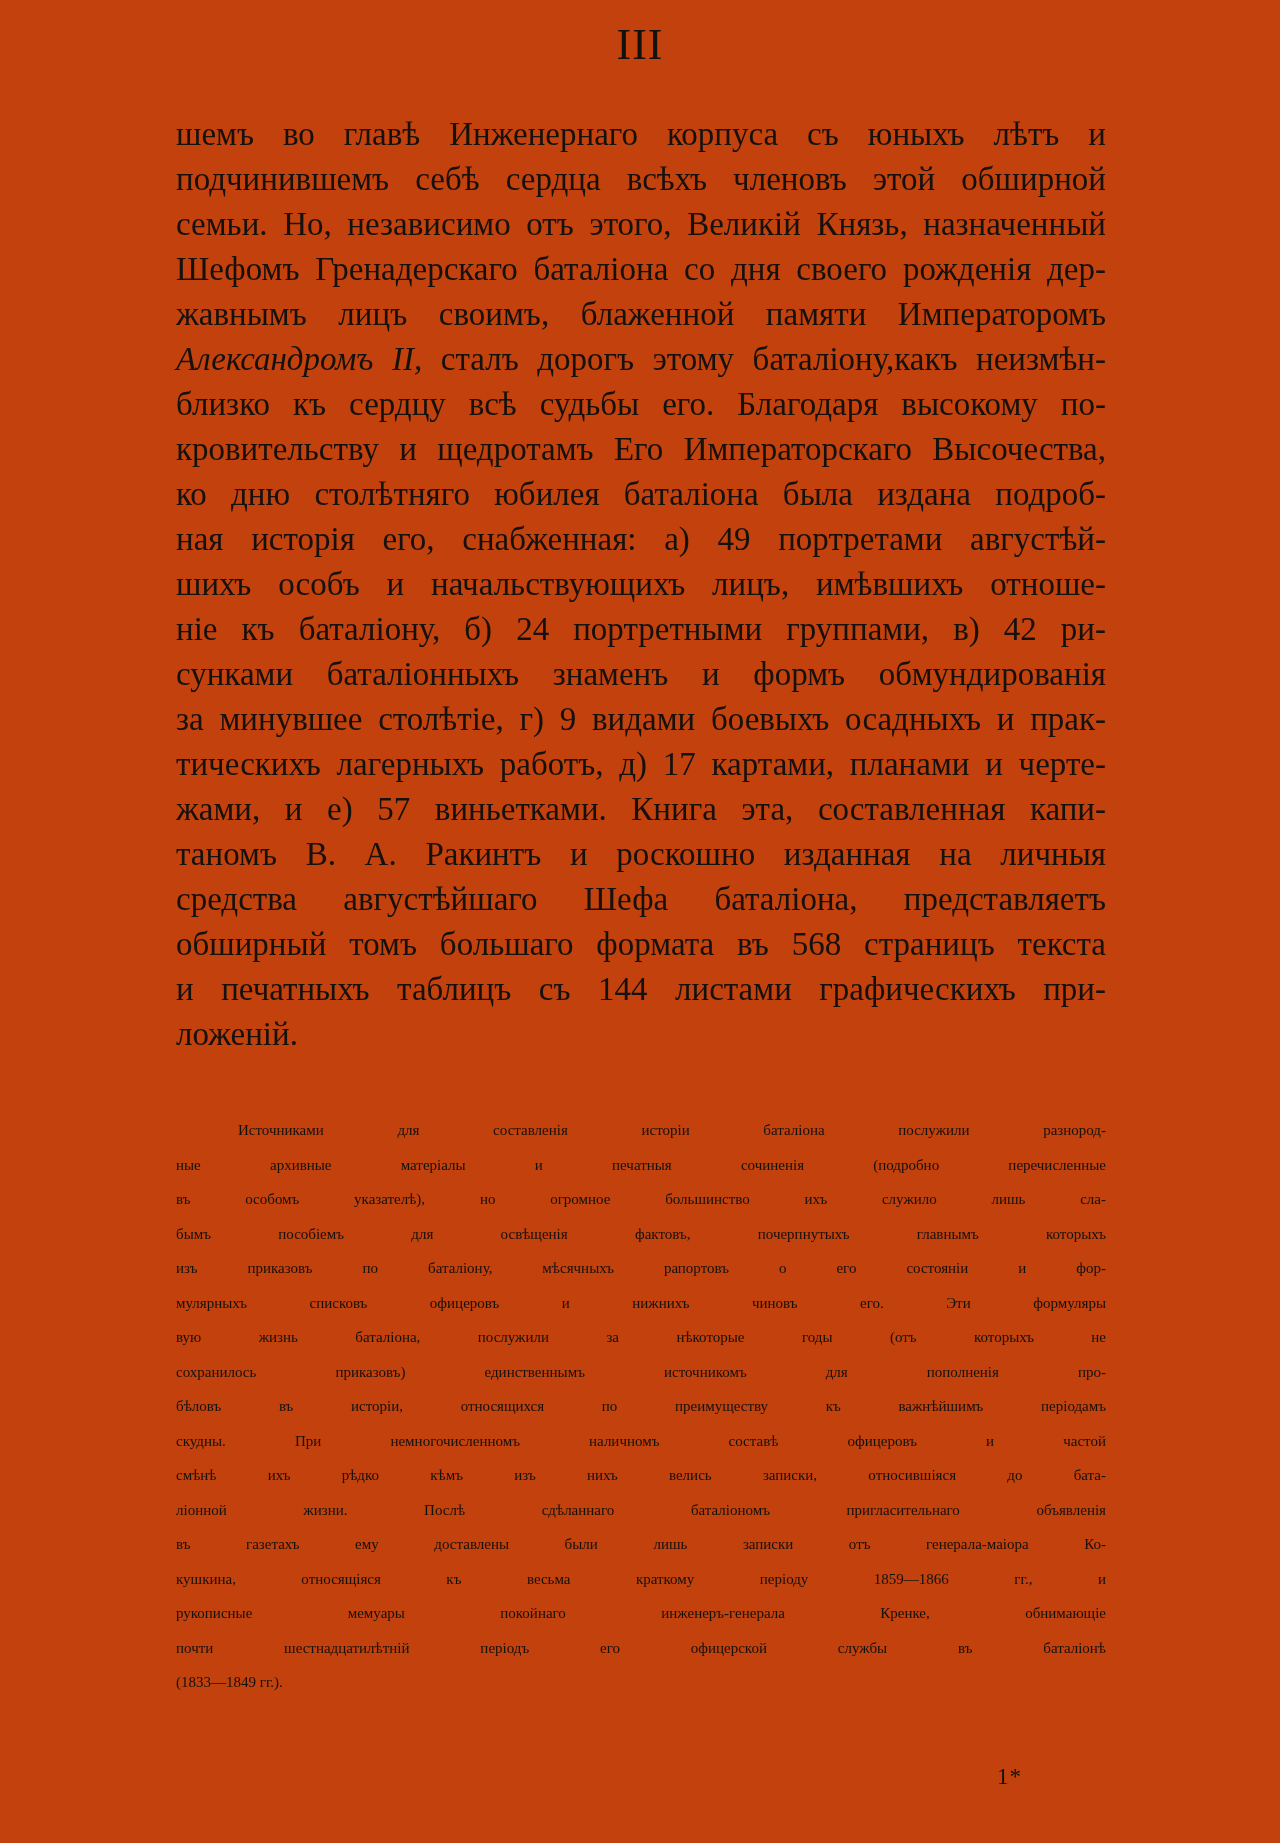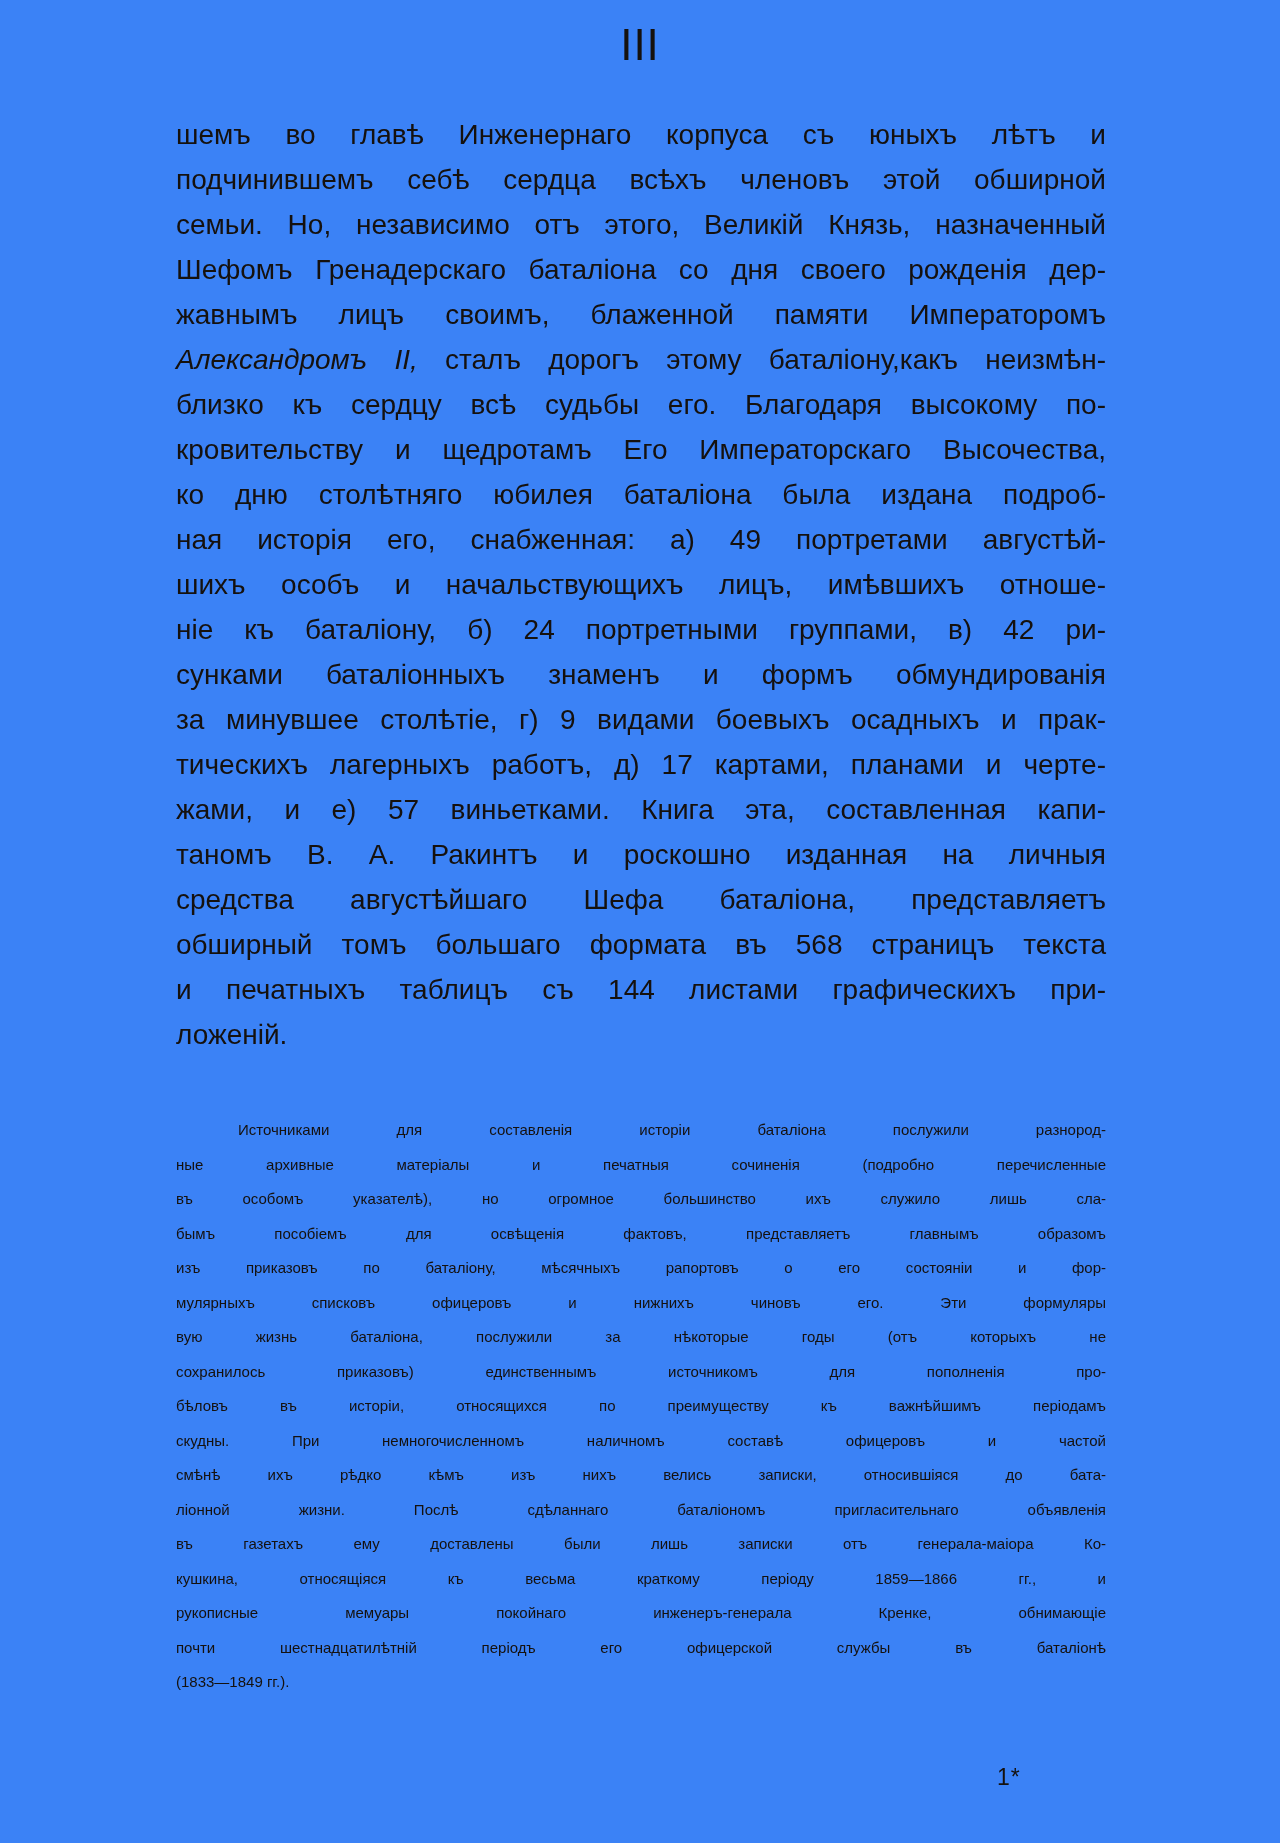--- a/index.html
+++ b/index.html
@@ -4,41 +4,41 @@
 <style>
   html, body {
     margin: 0;
     padding: 0;
     background: #ffffff;
   }
   .page {
     position: relative;
     width: 1280px;
     height: 1843px;
-    background: #3b82f6;
+    background: #c2410c;
     color: #15110e;
-    font-family: Liberation Sans, sans-serif;
+    font-family: Liberation Serif, serif;
     overflow: hidden;
   }
   .page-number {
     position: absolute;
     top: 22px;
     left: 0;
     width: 1280px;
     text-align: center;
     font-size: 44px;
     line-height: 46px;
     letter-spacing: 1px;
   }
   .main-paragraph {
     position: absolute;
     left: 176px;
     top: 112px;
     width: 930px;
-    font-size: 28px;
+    font-size: 33px;
     line-height: 45px;
   }
   .small-paragraph {
     position: absolute;
     left: 176px;
     top: 1113px;
     width: 930px;
     font-size: 15px;
     line-height: 34.5px;
   }
@@ -94,21 +94,21 @@
     <div class="tline">средства августѣйшаго Шефа баталіона, представляетъ</div>
     <div class="tline">обширный томъ большаго формата въ 568 страницъ текста</div>
     <div class="tline">и печатныхъ таблицъ съ 144 листами графическихъ при-</div>
     <div class="tline last-line">ложеній.</div>
   </div>
 
   <div class="small-paragraph">
     <div class="tline first-indent">Источниками для составленія исторіи баталіона послужили разнород-</div>
     <div class="tline">ные архивные матеріалы и печатныя сочиненія (подробно перечисленные</div>
     <div class="tline">въ особомъ указателѣ), но огромное большинство ихъ служило лишь сла-</div>
-    <div class="tline">бымъ пособіемъ для освѣщенія фактовъ, представляетъ главнымъ образомъ</div>
+    <div class="tline">бымъ пособіемъ для освѣщенія фактовъ, почерпнутыхъ главнымъ которыхъ</div>
     <div class="tline">изъ приказовъ по баталіону, мѣсячныхъ рапортовъ о его состояніи и фор-</div>
     <div class="tline">мулярныхъ списковъ офицеровъ и нижнихъ чиновъ его. Эти формуляры</div>
     <div class="tline">вую жизнь баталіона, послужили за нѣкоторые годы (отъ которыхъ не</div>
     <div class="tline">сохранилось приказовъ) единственнымъ источникомъ для пополненія про-</div>
     <div class="tline">бѣловъ въ исторіи, относящихся по преимуществу къ важнѣйшимъ періодамъ</div>
     <div class="tline">скудны. При немногочисленномъ наличномъ составѣ офицеровъ и частой</div>
     <div class="tline">смѣнѣ ихъ рѣдко кѣмъ изъ нихъ велись записки, относившіяся до бата-</div>
     <div class="tline">ліонной жизни. Послѣ сдѣланнаго баталіономъ пригласительнаго объявленія</div>
     <div class="tline">въ газетахъ ему доставлены были лишь записки отъ генерала-маіора Ко-</div>
     <div class="tline">кушкина, относящіяся къ весьма краткому періоду 1859—1866 гг., и</div>

